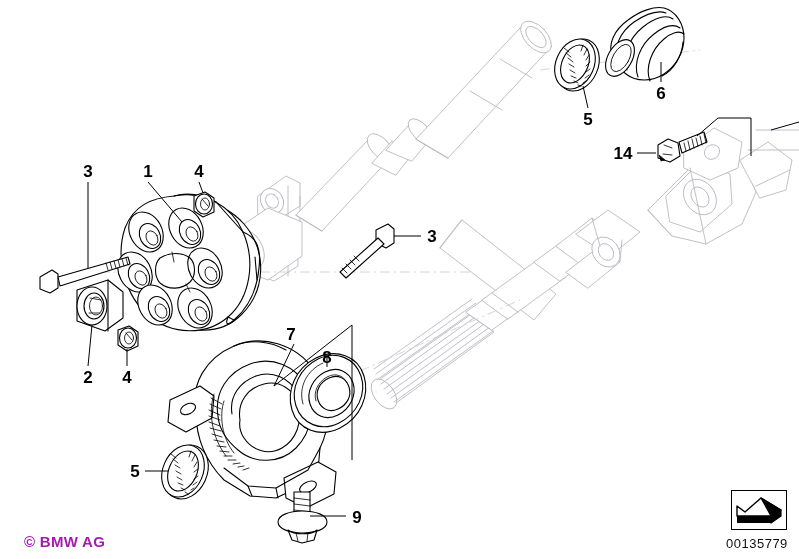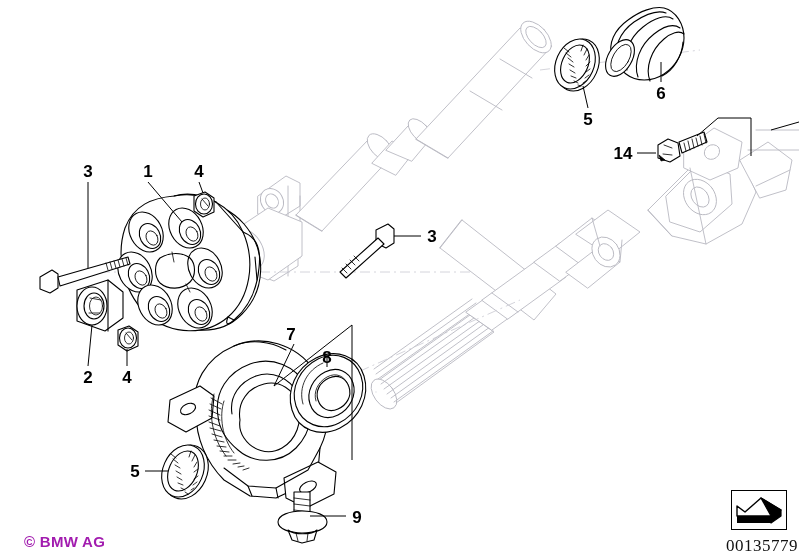--- a/index.html
+++ b/index.html
@@ -44,22 +44,22 @@
     font-weight: bold;
     font-size: 15px;
     letter-spacing: 0.3px;
     color: #a21caf;
     white-space: nowrap;
   }
   #partnumber {
     position: absolute;
     left: 726px;
     top: 536px;
-    font-family: Liberation Serif, serif;
-    font-size: 17px;
+    font-family: Liberation Sans, sans-serif;
+    font-size: 13px;
     color: #111111;
     letter-spacing: 0.5px;
     white-space: nowrap;
   }
   #corner-icon {
     position: absolute;
     left: 731px;
     top: 490px;
     width: 56px;
     height: 40px;

